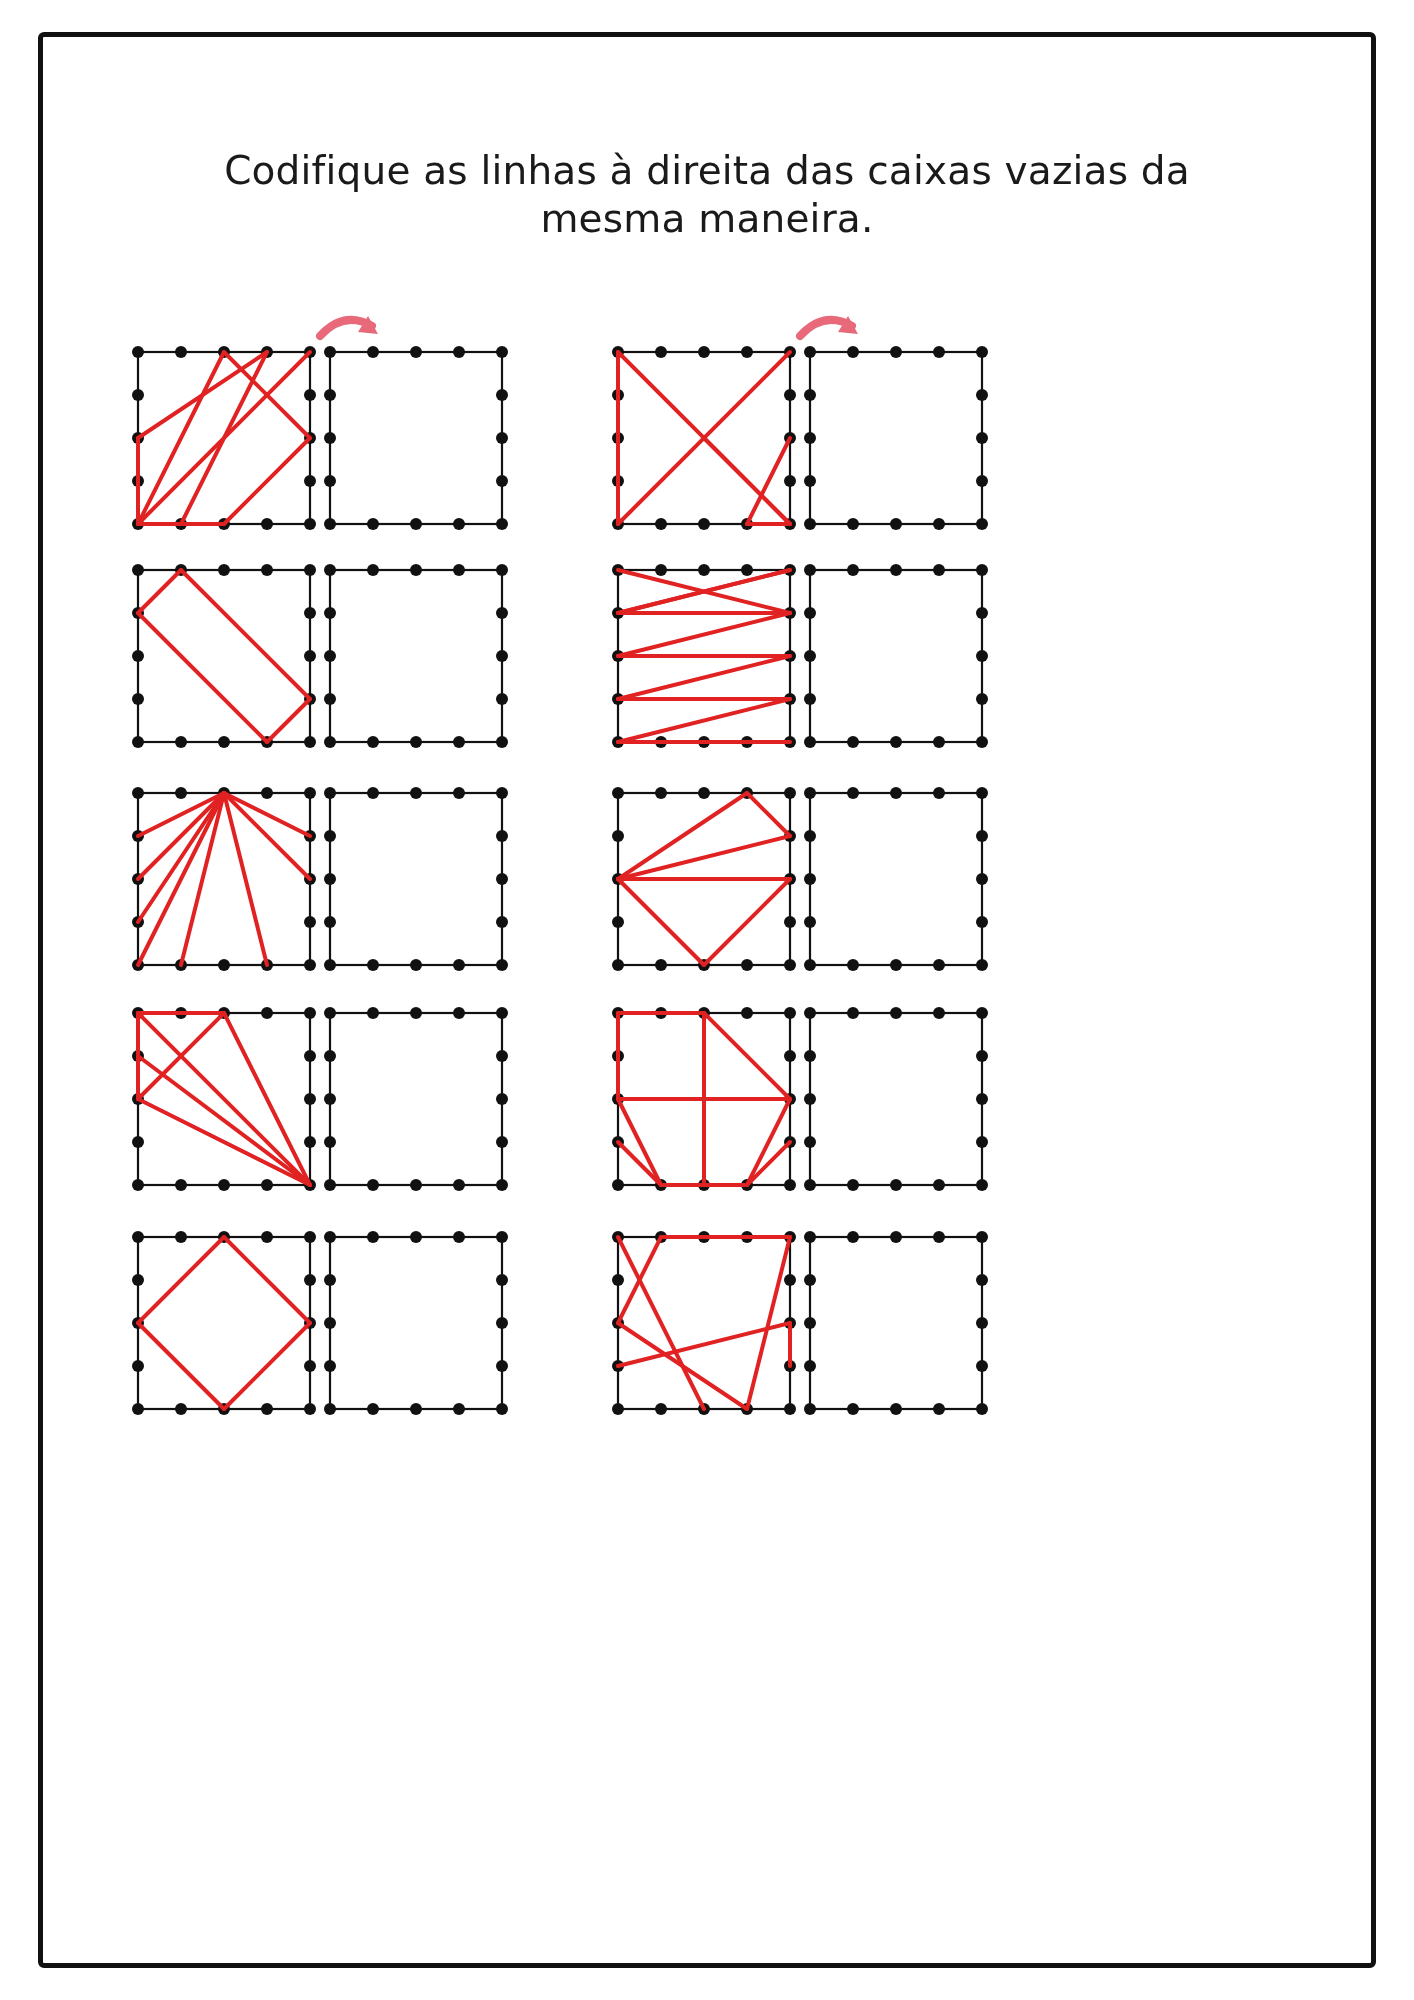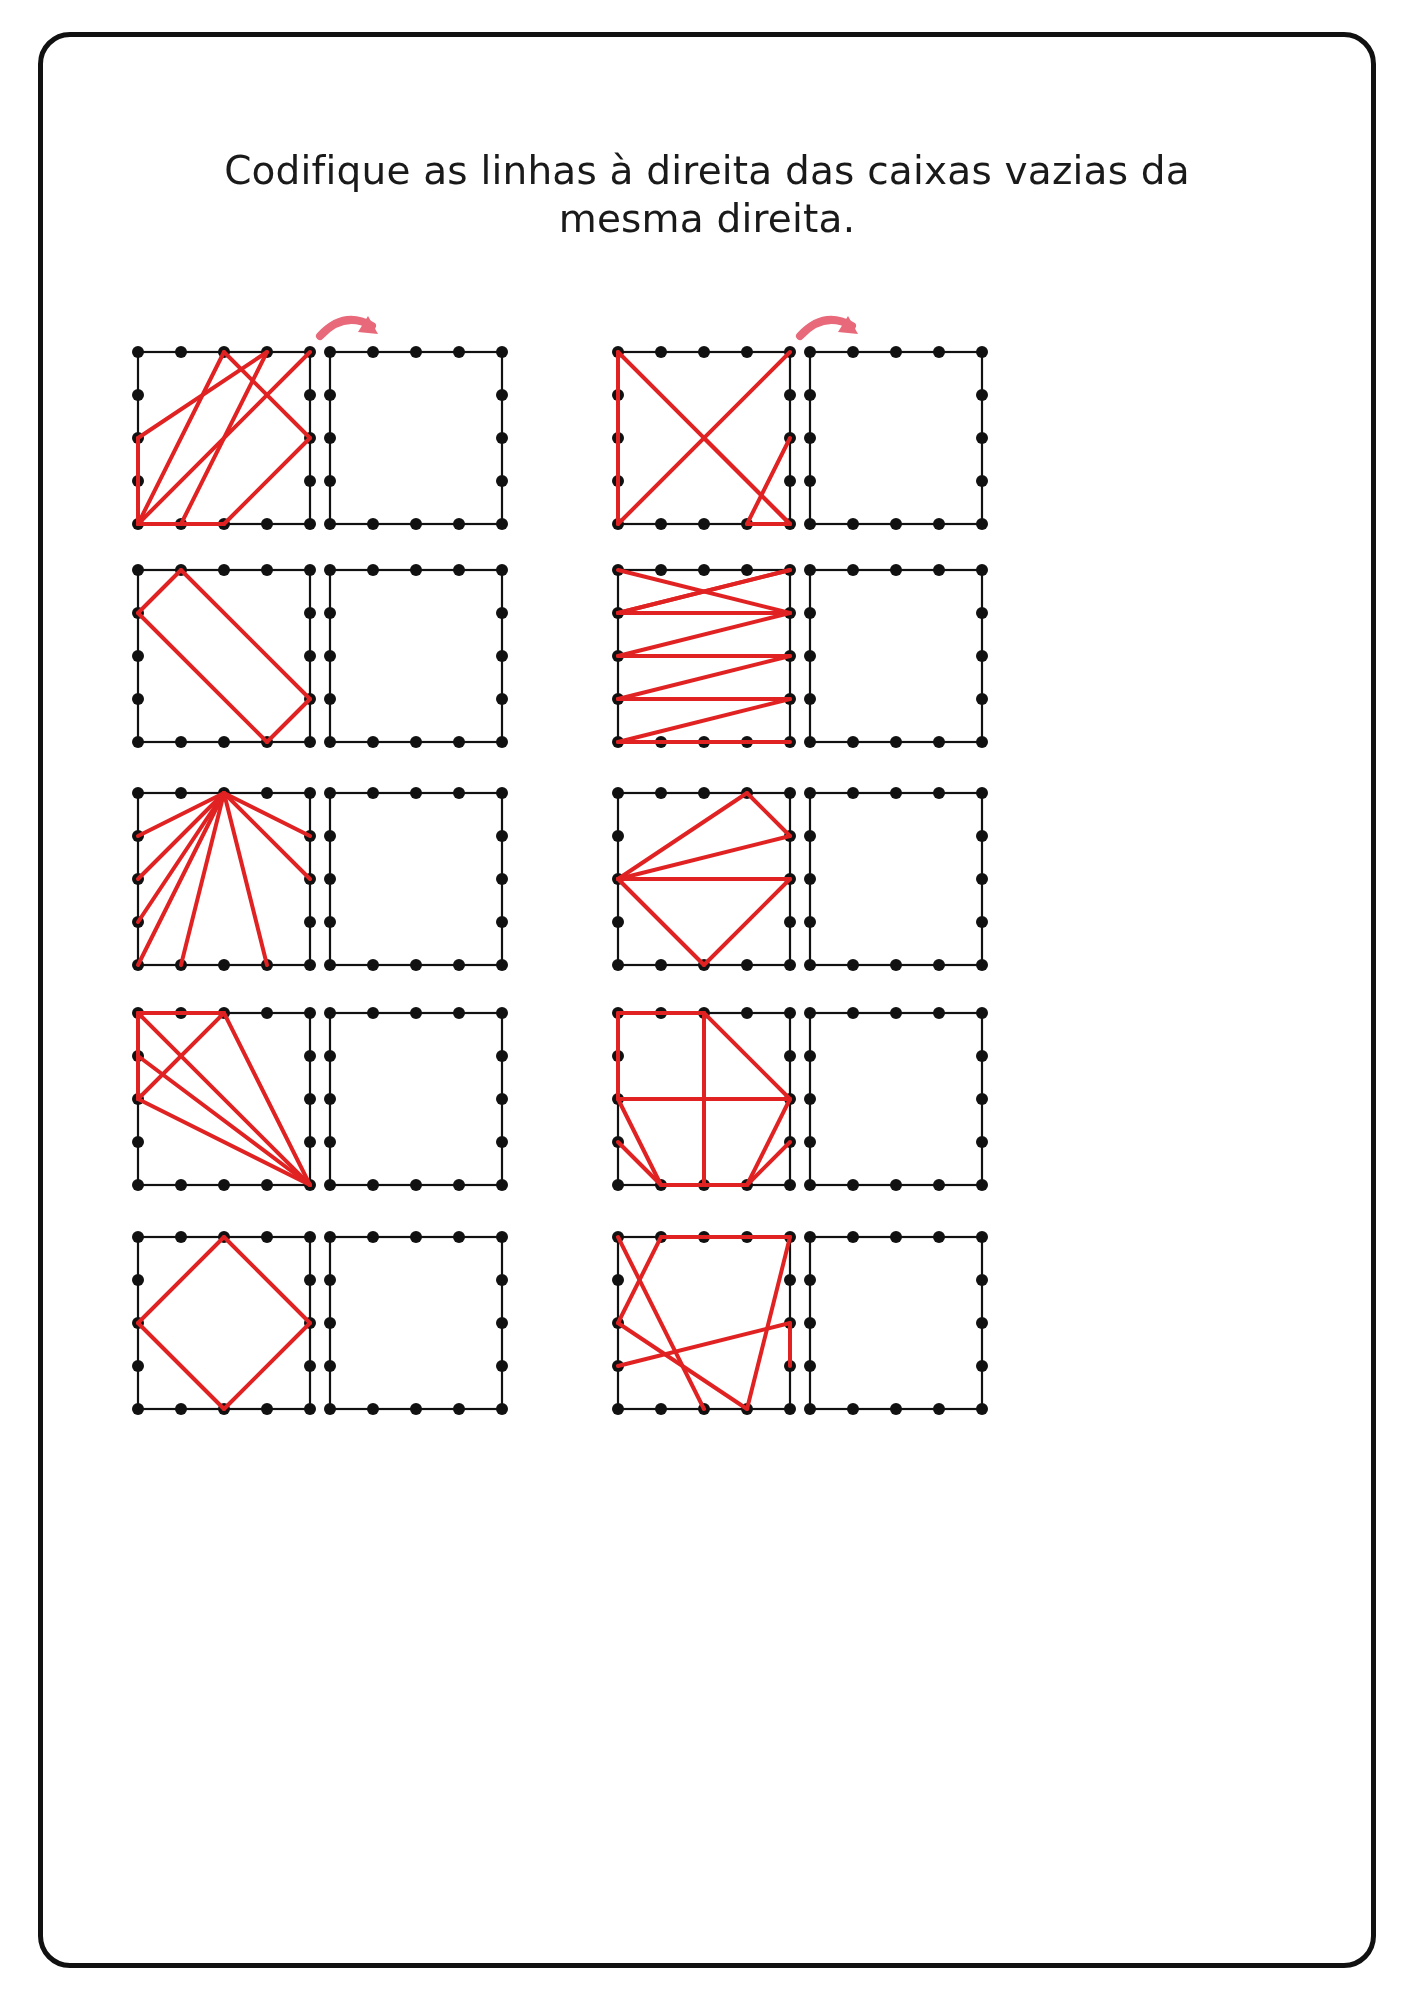--- a/index.html
+++ b/index.html
@@ -14,21 +14,21 @@
     position: relative;
     overflow: hidden;
   }
   #sheet {
     position: absolute;
     left: 38px;
     top: 32px;
     width: 1338px;
     height: 1936px;
     border: 5px solid #111111;
-    border-radius: 32px;
+    border-radius: 6px;
     box-sizing: border-box;
     background: #ffffff;
   }
   #title {
     position: absolute;
     left: 0;
     top: 110px;
     width: 100%;
     text-align: center;
     font-size: 39px;
@@ -45,21 +45,21 @@
     height: 2000px;
     pointer-events: none;
   }
 </style>
 </head>
 <body>
 
 <div id="sheet">
   <div id="title">
     <div>Codifique as linhas à direita das caixas vazias da</div>
-    <div>mesma direita.</div>
+    <div>mesma maneira.</div>
   </div>
 </div>
 
 <svg id="grid-layer" viewBox="0 0 1414 2000" xmlns="http://www.w3.org/2000/svg">
     <g>
       <g>
         <rect x="138" y="352" width="172" height="172" fill="none" stroke="#111111" stroke-width="2.2"></rect>
         <circle cx="138" cy="352" r="6" fill="#111111"></circle>
         <circle cx="181" cy="352" r="6" fill="#111111"></circle>
         <circle cx="224" cy="352" r="6" fill="#111111"></circle>

